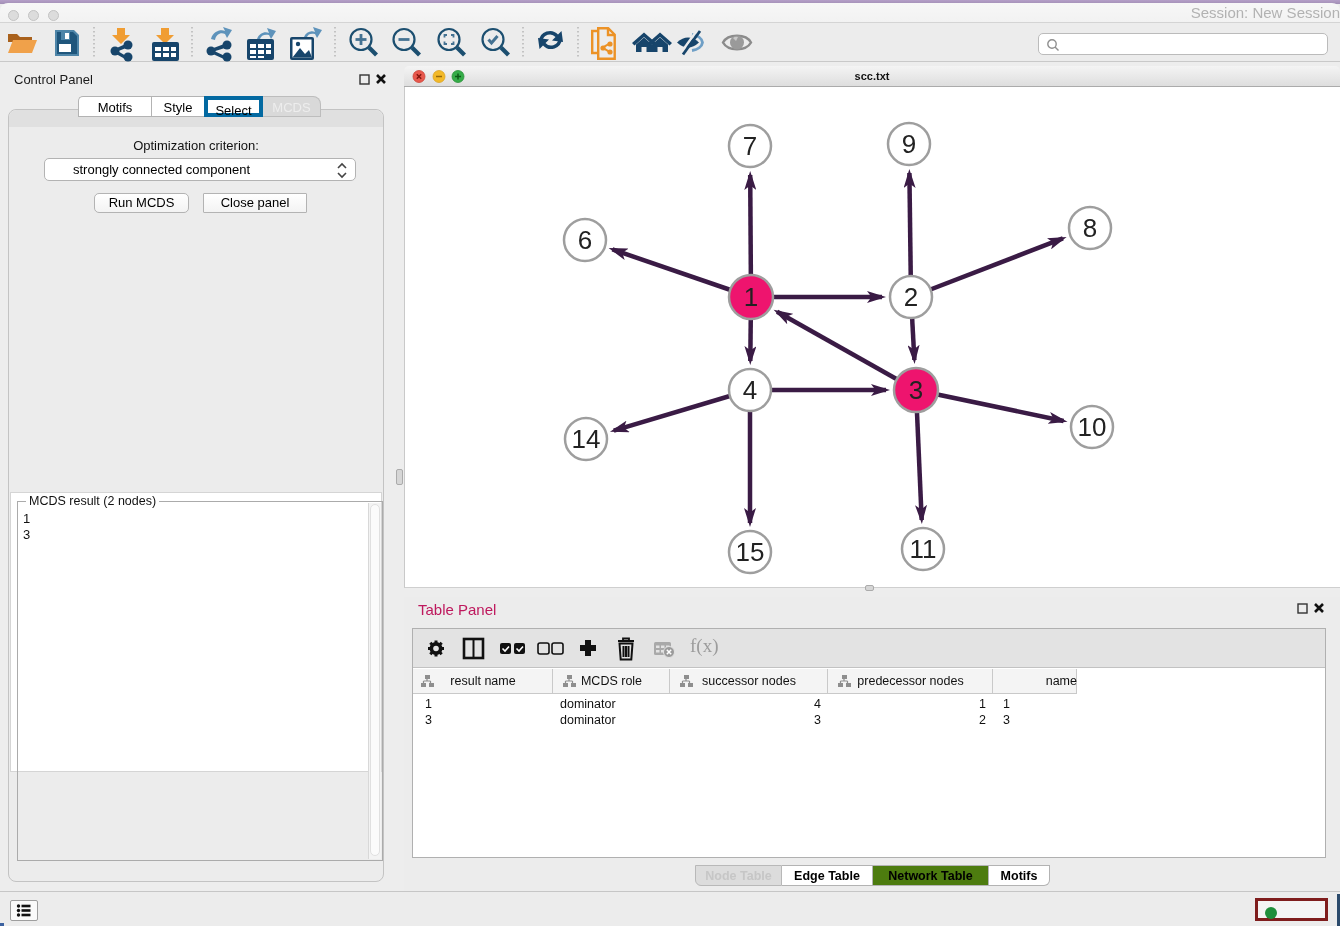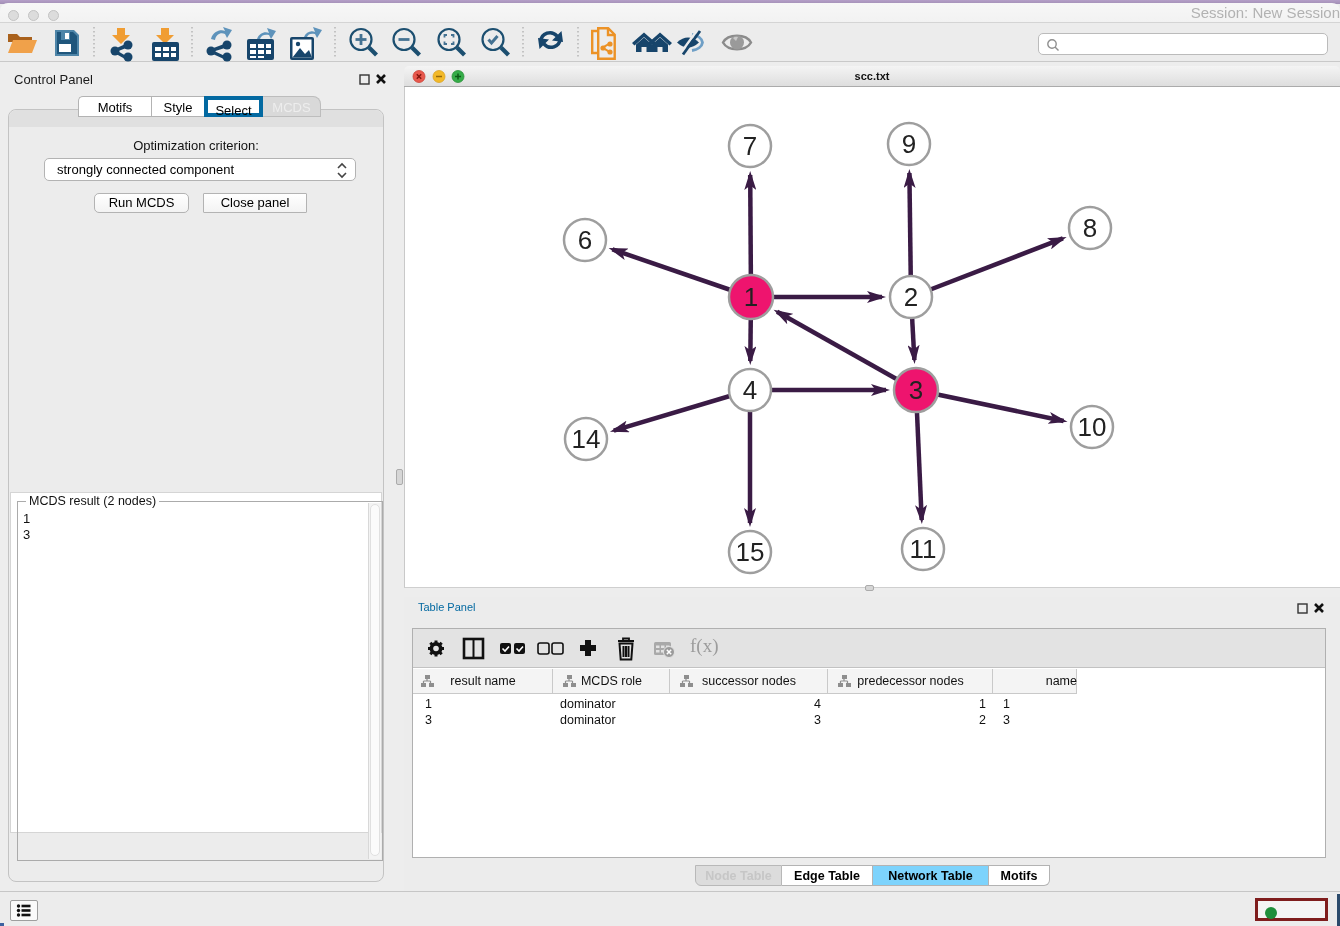--- a/index.html
+++ b/index.html
@@ -175,31 +175,31 @@
 
   <div class="abs" style="left:78px;top:30px;height:21px;display:flex;font-size:13px;line-height:21px;text-align:center">
     <div style="width:73px;background:#fff;border:1px solid #b3b3b3;border-radius:5px 0 0 0;border-right:none">Motifs</div>
     <div style="width:53px;background:#fff;border:1px solid #b3b3b3;border-right:none">Style</div>
     <div style="width:59px;background:#fff;border:4px solid #0369a1">Select</div>
     <div style="width:58px;background:#d9d9d9;border:1px solid #bdbdbd;border-left:none;border-radius:0 8px 0 0;color:#ededed">MCDS</div>
   </div>
   <div class="abs" style="left:0;top:72px;width:392px;text-align:center;font-size:13px;color:#111">Optimization criterion:</div>
 
   <div class="abs" style="left:44px;top:92px;width:312px;height:23px;background:#fff;border:1px solid #b3b3b3;border-radius:5px;font-size:13px;line-height:21px">
-    <span style="padding-left:12px">strongly connected component</span>
+    <span style="padding-left:28px">strongly connected component</span>
     <svg width="12" height="17" style="position:absolute;right:7px;top:3px" fill="none" stroke="#444" stroke-width="1.6">
       <path d="M2 6 L6 2 L10 6"></path>
         <path d="M2 11 L6 15 L10 11"></path>
     </svg>
   </div>
 
   <div class="abs" style="left:94px;top:127px;width:95px;height:20px;background:linear-gradient(#fff,#f3f3f3);border:1px solid #b3b3b3;border-radius:5px;font-size:13px;line-height:18px;text-align:center">Run MCDS</div>
   <div class="abs" style="left:203px;top:127px;width:104px;height:20px;background:linear-gradient(#fff,#f3f3f3);border:1px solid #b3b3b3;border-radius:1px;font-size:13px;line-height:18px;text-align:center">Close panel</div>
 
-  <div class="abs" style="left:10px;top:426px;width:372px;height:341px;background:#fff;border:1px solid #d5d5d5">
+  <div class="abs" style="left:10px;top:426px;width:372px;height:280px;background:#fff;border:1px solid #d5d5d5">
     <div class="abs" style="left:6px;top:8px;width:366px;height:360px;border:1px solid #ababab">
       <div class="abs" style="left:8px;top:-8px;background:#fff;padding:0 3px;font-size:12.5px;color:#111">MCDS result (2 nodes)</div>
       <div class="abs" style="left:5px;top:9px;font-size:13px;color:#111;line-height:16px">1<br>3</div>
       <div class="abs" style="right:1px;top:1px;width:13px;height:356px;background:#f3f3f3;border-left:1px solid #d8d8d8">
         <div class="abs" style="left:1px;top:1px;width:10px;height:352px;background:#fbfbfb;border:1px solid #e0e0e0;border-radius:5px"></div>
       </div>
     </div>
   </div>
 </div>
 
@@ -267,21 +267,21 @@
         <text x="345" y="474">15</text>
           <text x="518" y="471">11</text>
       </g>
     </svg>
   </div>
 </div>
 
 <div class="abs" style="left:865px;top:585px;width:9px;height:6px;background:#d6d6d6;border:1px solid #ababab;border-radius:2px"></div>
 
 <div class="abs" id="tpanel" style="left:404px;top:597px;width:936px;height:294px;background:#ececec">
-  <div class="abs" style="left:14px;top:4px;font-size:11px;color:#0369a1">Table Panel</div>
+  <div class="abs" style="left:14px;top:4px;font-size:15px;color:#be185d">Table Panel</div>
   <svg width="30" height="14" style="position:absolute;left:893px;top:6px">
     <rect x="1" y="1" width="9" height="9" fill="none" stroke="#333" stroke-width="1.4"></rect>
     <path d="M18 1 L26 9 M26 1 L18 9" stroke="#111" stroke-width="2.6" fill="none"></path>
   </svg>
 
   <div class="abs" style="left:8px;top:31px;width:914px;height:230px;background:#fff;border:1px solid #b0b0b0">
 
     <div class="abs" style="left:0;top:0;width:912px;height:39px;background:#e3e3e3;border-bottom:1px solid #c2c2c2">
       <svg width="320" height="39" style="position:absolute;left:0;top:0">
 
@@ -371,21 +371,21 @@
       <div class="abs" style="left:147px;top:19px">dominator</div>
       <div class="abs" style="left:257px;top:19px;width:151px;text-align:right">3</div>
       <div class="abs" style="left:415px;top:19px;width:158px;text-align:right">2</div>
       <div class="abs" style="left:590px;top:19px">3</div>
     </div>
   </div>
 
   <div class="abs" style="left:291px;top:268px;height:21px;display:flex;font-size:12.5px;line-height:20px;text-align:center;font-weight:bold">
     <div style="width:87px;background:#dcdcdc;border:1px solid #b8b8b8;border-radius:0 0 0 6px;color:#c6c6c6">Node Table</div>
     <div style="width:91px;background:#fff;border:1px solid #b3b3b3;border-left:none">Edge Table</div>
-    <div style="width:116px;background:#7dd3fc;border:1px solid #b3b3b3;border-left:none">Network Table</div>
+    <div style="width:116px;background:#4d7c0f;border:1px solid #b3b3b3;border-left:none">Network Table</div>
     <div style="width:61px;background:#fff;border:1px solid #b3b3b3;border-left:none;border-radius:0 0 6px 0">Motifs</div>
   </div>
 </div>
 
 <div class="abs" id="statusbar" style="left:0;top:891px;width:1340px;height:35px;background:#ececec;border-top:1px solid #c6c6c6">
   <div class="abs" style="left:10px;top:8px;width:28px;height:21px;background:#fafafa;border:1px solid #9e9e9e;border-radius:2px">
     <svg width="26" height="19" style="position:absolute;left:0;top:0">
       <g fill="#111">
           <circle cx="7.5" cy="5" r="1.7"></circle>
           <circle cx="7.5" cy="9.5" r="1.7"></circle>

